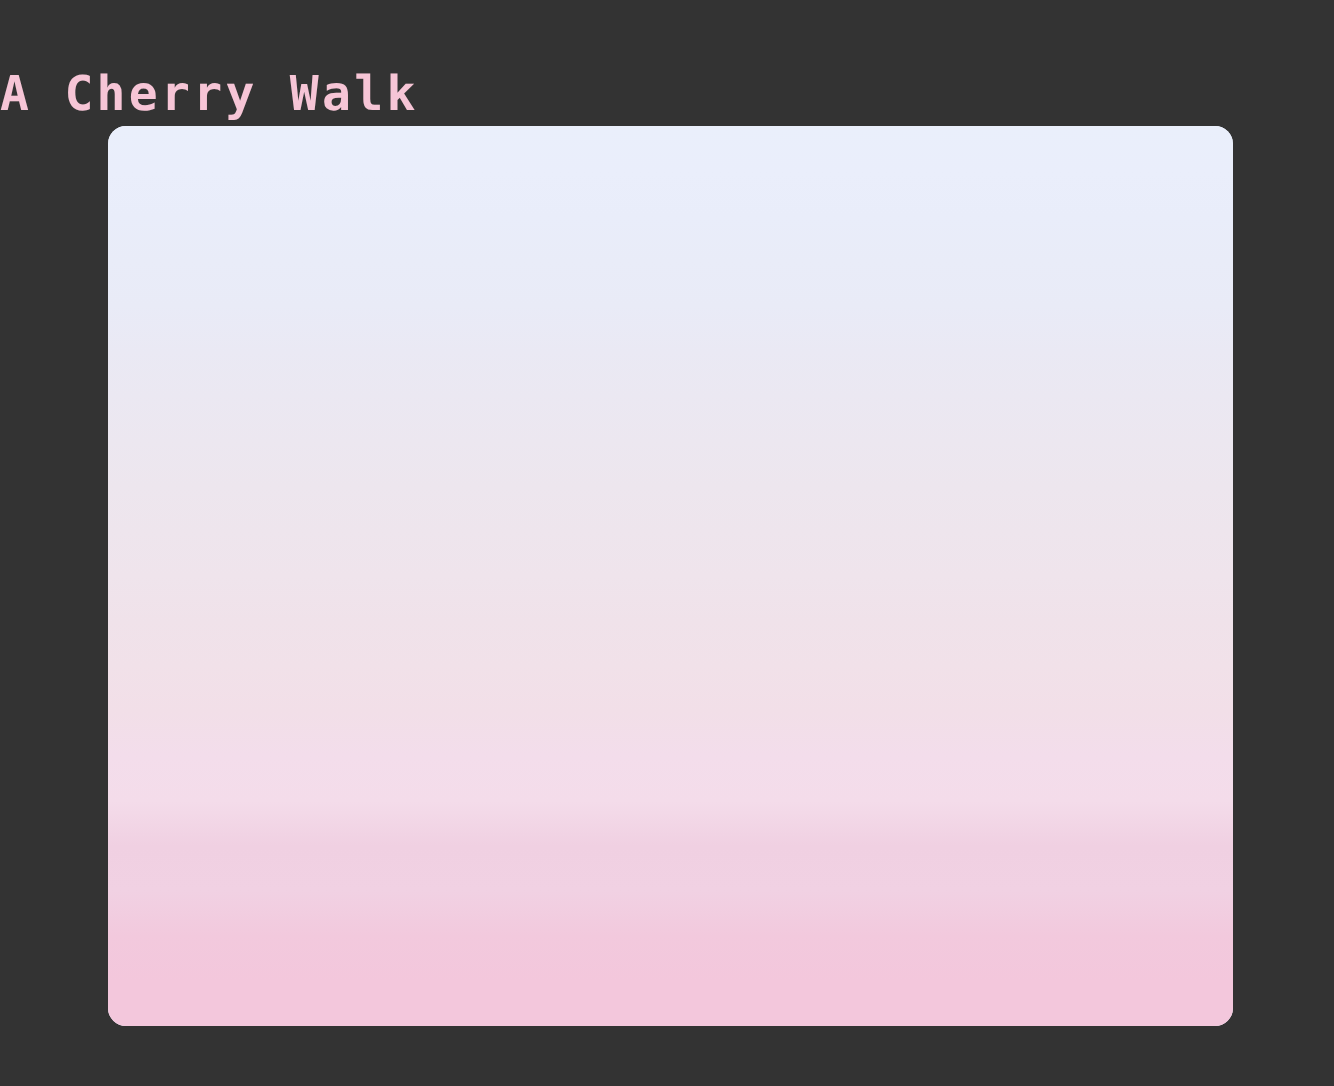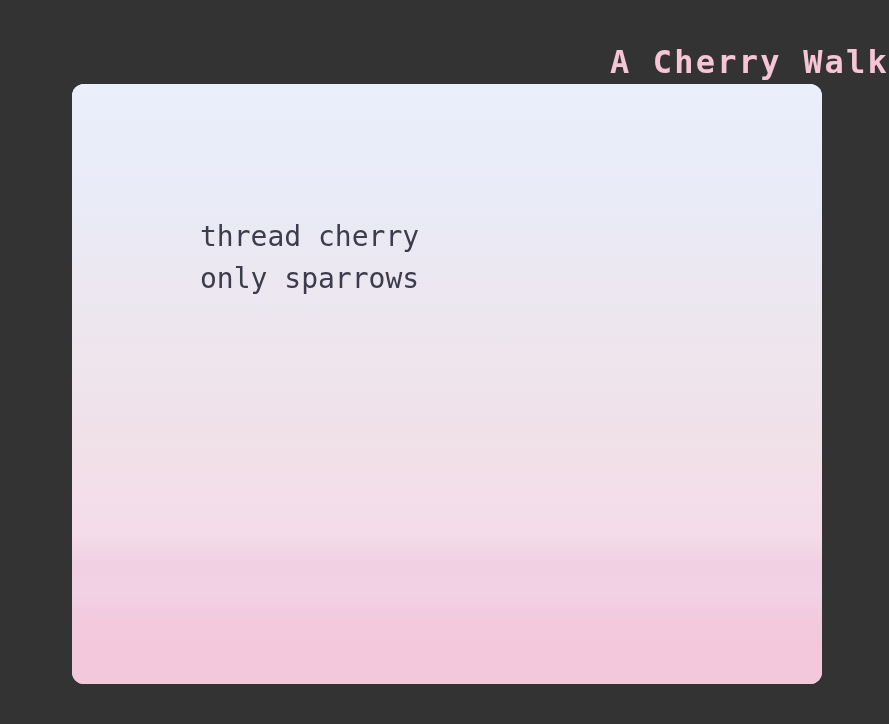--- a/index.html
+++ b/index.html
@@ -21,21 +21,21 @@
     height: 724px;
     box-sizing: border-box;
   }
 
   
   .poem-title {
     position: absolute;
     left: 0;
     top: 18px;
     width: 889px;
-    text-align: right;
+    text-align: left;
     font-family: "DejaVu Sans Mono", "Liberation Mono", monospace;
     font-size: 32px;
     font-weight: bold;
     letter-spacing: 2.2px;
     color: #f6c5d6;
     line-height: 46px;
     white-space: pre;
   }
 
   
@@ -106,19 +106,15 @@
       <div class="band" style="background: linear-gradient(rgb(241, 225, 233), rgb(242, 223, 232));"></div>
       <div class="band" style="background: linear-gradient(rgb(242, 223, 232), rgb(243, 221, 235));"></div>
       <div class="band" style="background: linear-gradient(rgb(243, 221, 235), rgb(244, 220, 234));"></div>
       <div class="band" style="background: linear-gradient(rgb(244, 220, 234), rgb(240, 208, 226));"></div>
       <div class="band" style="background: linear-gradient(rgb(240, 208, 226), rgb(241, 209, 227));"></div>
       <div class="band" style="background: linear-gradient(rgb(241, 209, 227), rgb(242, 201, 221));"></div>
       <div class="band" style="background: linear-gradient(rgb(242, 201, 221), rgb(243, 199, 220));"></div>
       <div class="band" style="background: linear-gradient(rgb(243, 199, 220), rgb(243, 199, 220));"></div>
     </div>
 
-    <div class="poem-body">
-      <div class="poem-line" style="color: rgb(60, 60, 76);">thread cherry</div>
-      <div class="poem-line" style="color: rgb(60, 60, 76);">only sparrows</div>
-    </div>
 
   </div>
 </div>
 
 </body></html>

